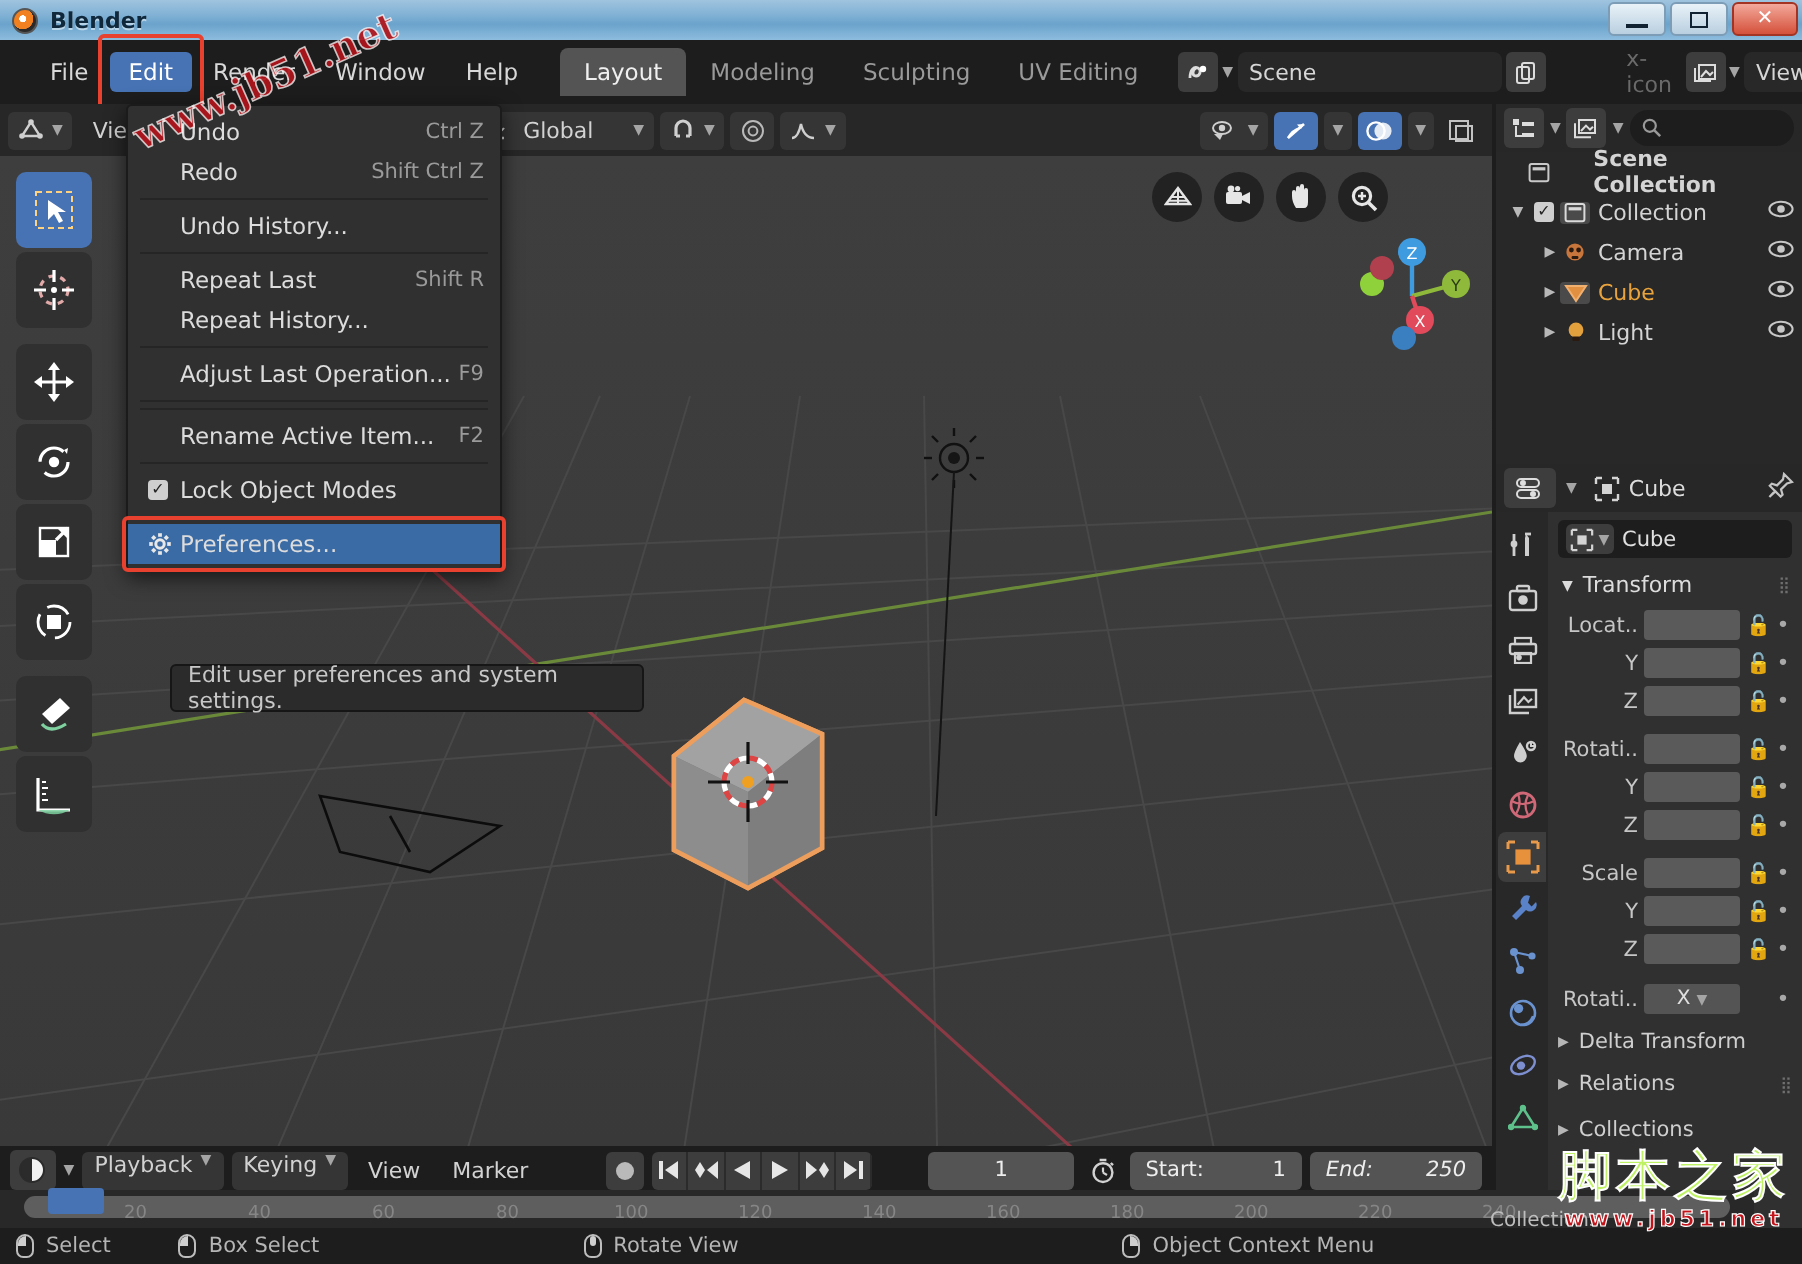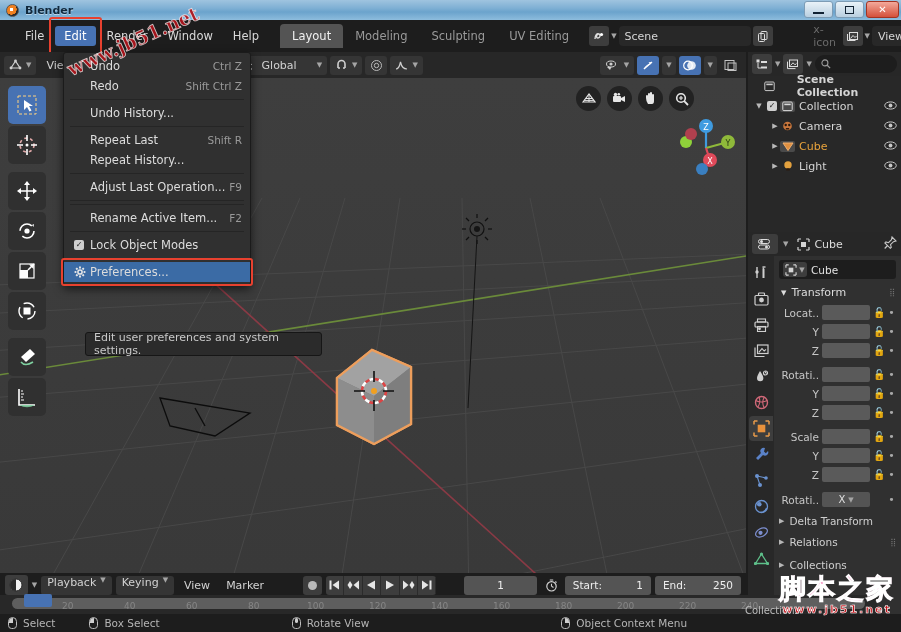--- a/index.html
+++ b/index.html
@@ -200,21 +200,21 @@
     display:flex; align-items:center; gap:6px; padding:0 8px; font-size:10.5px; color:#b5b5b5;
   }
   .mouse-ic { width:9px; height:12px; border:1px solid #bdbdbd; border-radius:5px 5px 4px 4px; position:relative; }
   .mouse-ic i { position:absolute; left:0; top:0; width:4px; height:5px; background:#cfcfcf; border-radius:4px 0 0 0; }
   .mouse-ic.r i { left:auto; right:0; border-radius:0 4px 0 0; }
   .mouse-ic.m i { left:2.5px; width:3px; background:#cfcfcf; border-radius:2px; }
   .sb-gap { width:120px; }
 
   
   .wm { position:absolute; right:6px; bottom:16px; z-index:70; text-align:center; pointer-events:none; }
-  .wm .wm1 { font-family:"DejaVu Serif", serif; font-size:27px; font-weight:bold; color:#ec4899;
+  .wm .wm1 { font-family:"DejaVu Serif", serif; font-size:27px; font-weight:normal; color:#bef264;
              -webkit-text-stroke:1px #ffffff; letter-spacing:2px; line-height:1; }
   .wm .wm2 { font-family:"DejaVu Sans", sans-serif; font-size:11px; font-weight:bold; color:#c3141b;
              -webkit-text-stroke:.6px #fff; letter-spacing:2px; margin-top:1px; }
   .wm-diag { position:absolute; left:62px; top:30px; font-family:"DejaVu Serif",serif; font-size:19px;
              font-weight:bold; color:#b0141b; -webkit-text-stroke:.8px rgba(255,255,255,.8);
              transform:rotate(-24deg); z-index:62; white-space:nowrap; opacity:.92; }
   .wm-small { position:absolute; left:745px; bottom:16px; font-size:10px; color:#bdbdbd; z-index:5;}
 </style>
 </head>
 <body>
@@ -1008,21 +1008,21 @@
         <svg width="13" height="13" viewBox="0 0 13 13">
             <circle cx="6.5" cy="7.3" r="4.7" fill="none" stroke="#d2d2d2" stroke-width="1.2"></circle>
             <path d="M6.5 7.3 v-2.6 M6.5 7.3 l2 1.2" stroke="#d2d2d2" stroke-width="1.1"></path>
             <path d="M4.8 1 h3.4 M10.4 2.5 l1.1 1.1" stroke="#d2d2d2" stroke-width="1.2"></path>
           </svg>
       </div>
       <div class="tl-lbl" style="width:96px;">
         <span>Start:</span>
         <span style="margin-left:auto;">1</span>
       </div>
-      <div class="tl-lbl" style="width:96px;">
+      <div class="tl-lbl" style="width:96px;font-style:italic;">
         <span>End:</span>
         <span style="margin-left:auto;">250</span>
       </div>
     </div>
   </div>
 
   <div style="position:absolute;left:0;top:595px;width:877px;height:19px;background:#282828;">
     <div style="position:absolute;left:12px;top:3px;right:12px;height:11px;background:#5e5e5e;border-radius:6px;"></div>
     <div style="position:absolute;left:24px;top:-1px;width:28px;height:13px;background:#4772b3;border-radius:2px;"></div>
     <svg width="901" height="19" style="position:absolute;left:0;top:0;">

